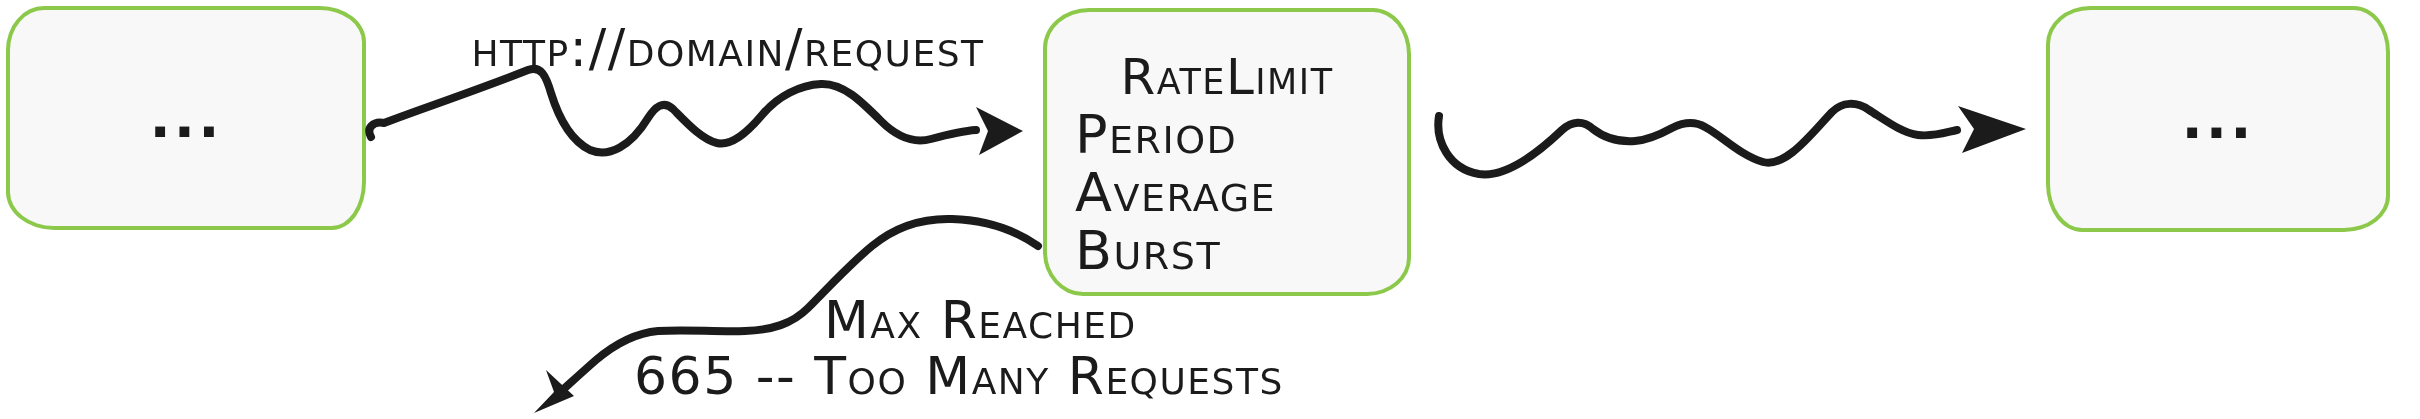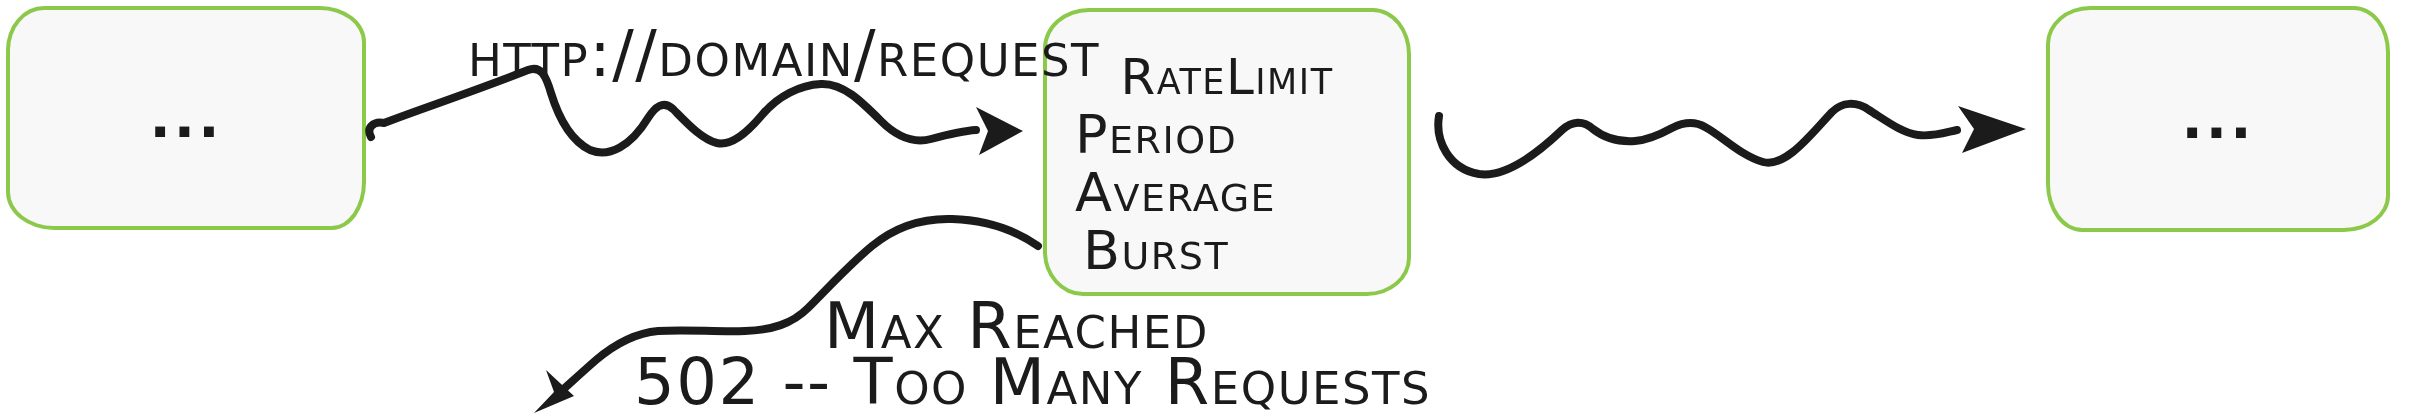--- a/index.html
+++ b/index.html
@@ -50,31 +50,31 @@
     margin-top: 24px;
   }
   .rl-field {
     position: absolute;
     left: 28px;
     font-size: 54px;
     line-height: 1;
   }
   #rl-field-0 { top: 96px; }
   #rl-field-1 { top: 154px; }
-  #rl-field-2 { top: 212px; margin-left: 8px; }
+  #rl-field-2 { top: 212px; }
   
   .hand {
     font-variant: small-caps;
     letter-spacing: 1.5px;
     white-space: nowrap;
   }
   
   .edge-label {
     position: absolute;
-    font-size: 64px;
+    font-size: 52px;
     line-height: 1;
   }
   #edge-request-label { left: 468px;  top: 22px;  width: 520px; text-align: center; }
   #edge-allowed-label { left: 1494px; top: 46px;  width: 306px; text-align: center; }
   #edge-denied-label1 { left: 824px;  top: 294px; }
   #edge-denied-label2 { left: 634px;  top: 350px; }
   
   #edges-svg { position: absolute; left: 0; top: 0; width: 2420px; height: 419px; }
   #edges-svg path { fill: none; stroke-width: 8; stroke-linecap: round; stroke-linejoin: round; }
 </style>
@@ -144,15 +144,15 @@
                C580,374 566,387 557,395" stroke="#1b1b1b"></path>
       <polygon points="534,413 574,396 546,370 554,392" fill="#1b1b1b"></polygon>
     </g>
   </svg>
 
   <div class="edge-label hand" id="edge-request-label">http://domain/request</div>
 
 
   <div class="edge-label hand" id="edge-denied-label1">Max Reached</div>
 
-  <div class="edge-label hand" id="edge-denied-label2">502 -- Too Many Requests</div>
+  <div class="edge-label hand" id="edge-denied-label2">665 -- Too Many Requests</div>
 
 </div>
 
 </body></html>

